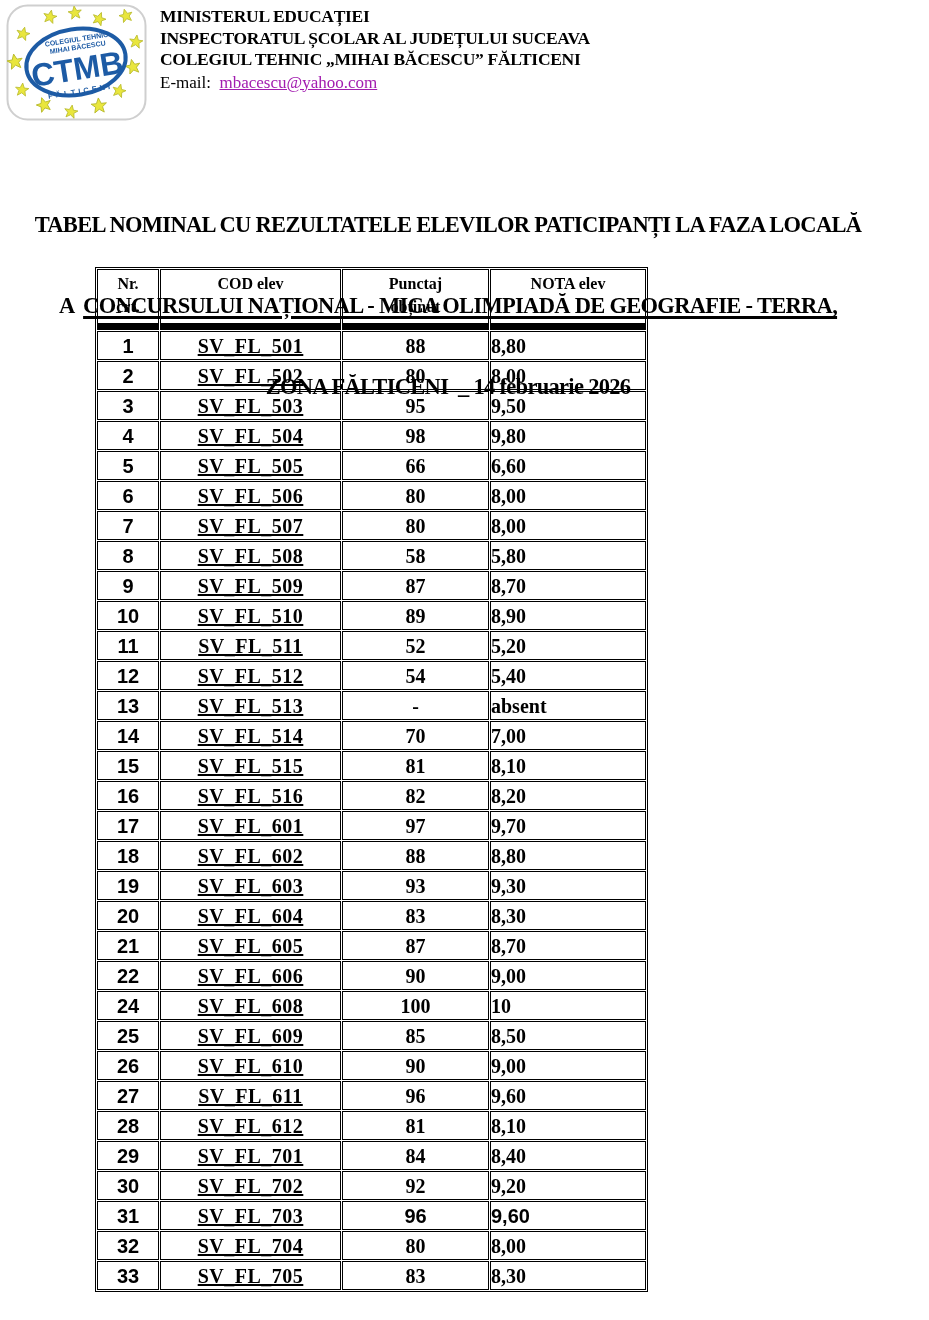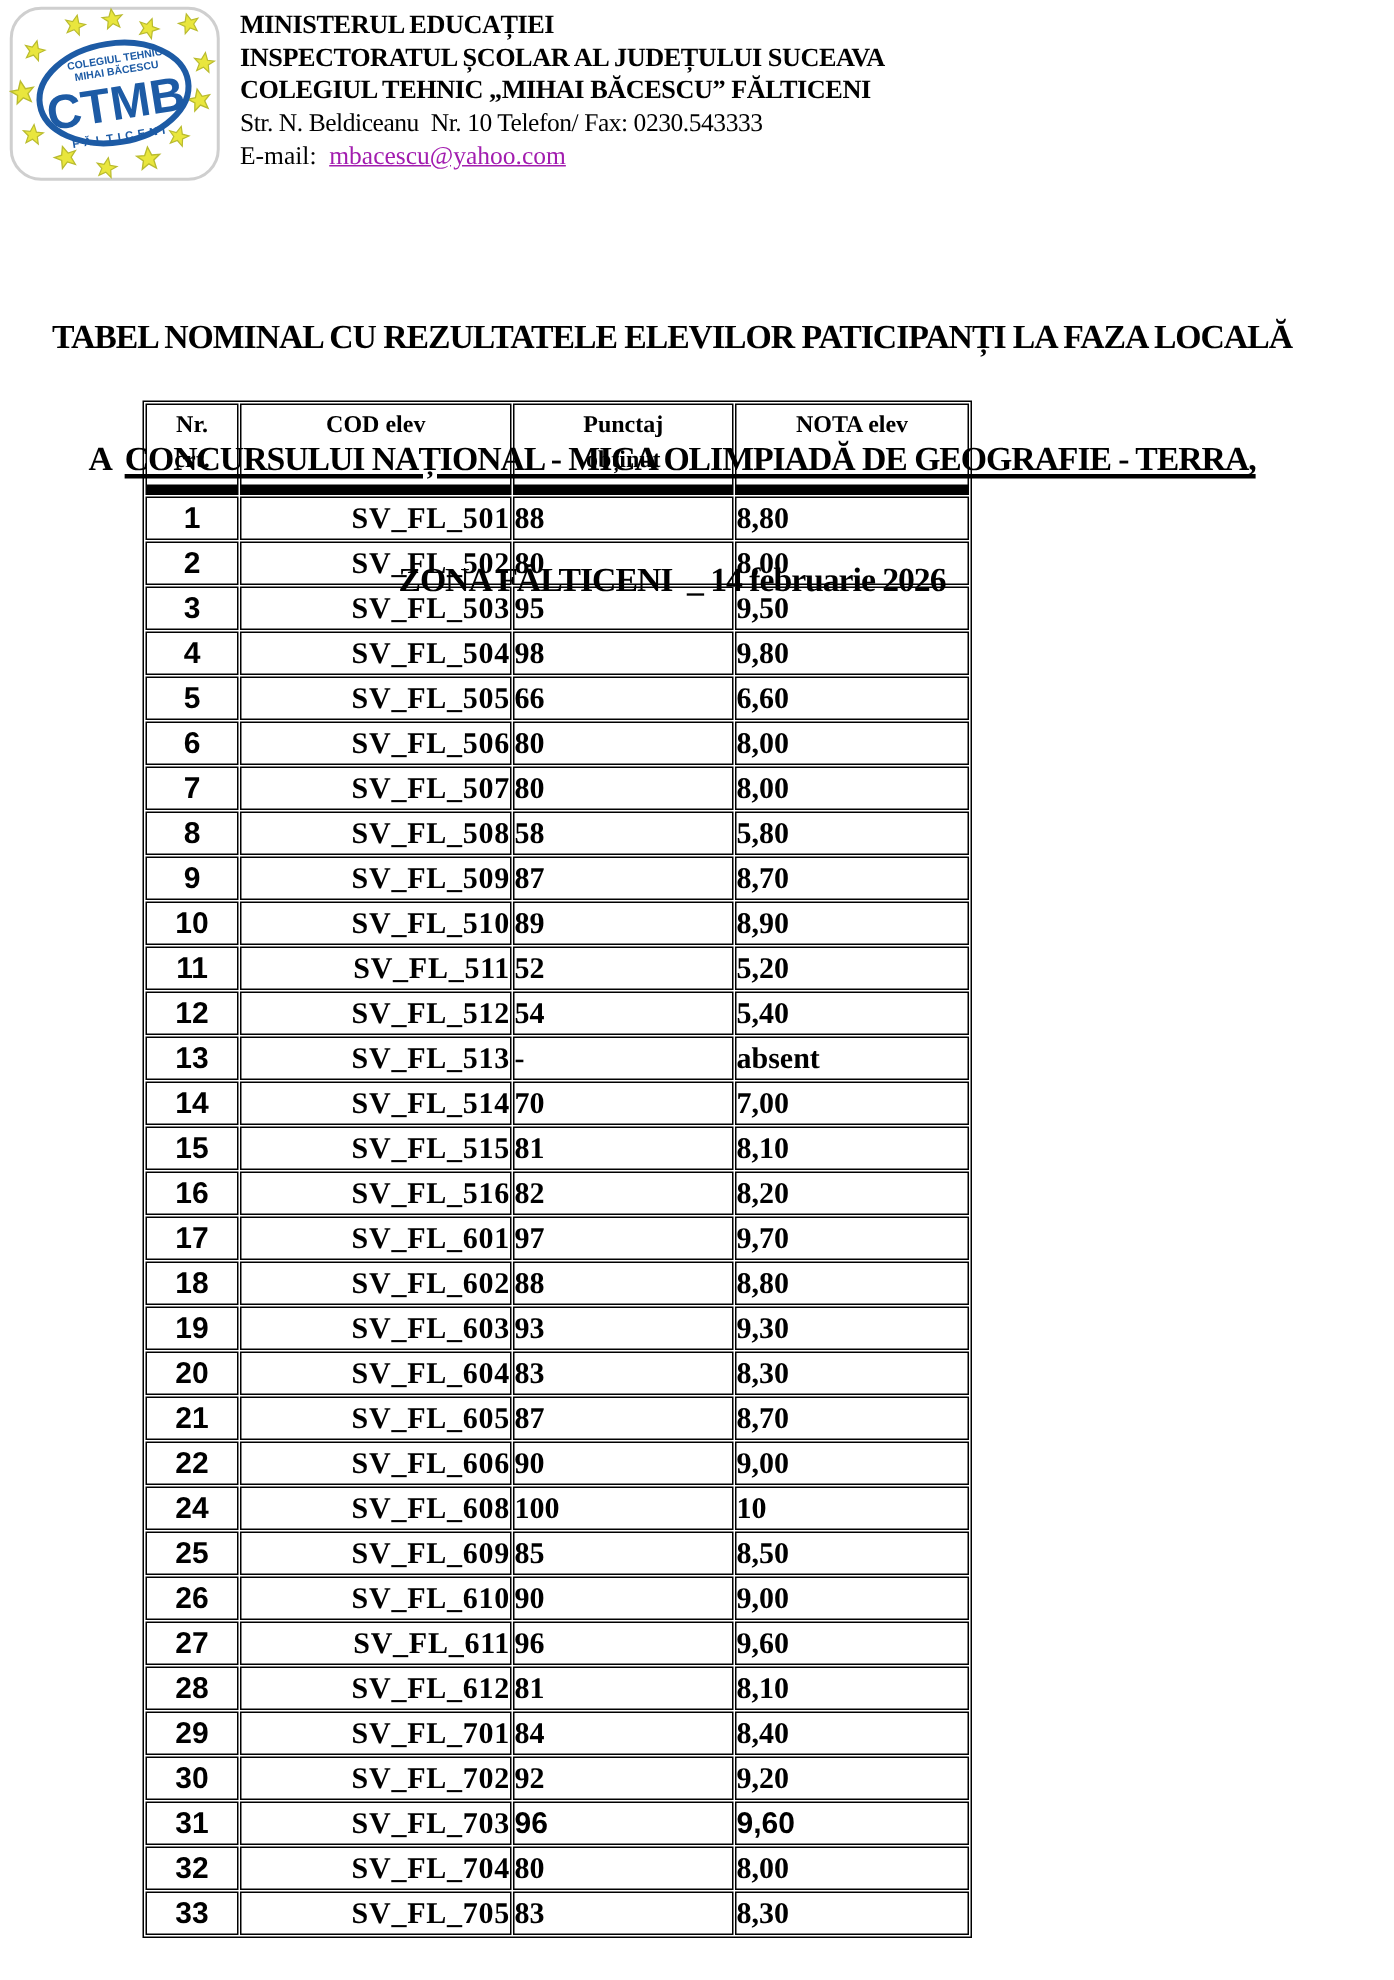--- a/index.html
+++ b/index.html
@@ -77,22 +77,22 @@
     line-height: 26px;
     font-weight: bold;
     overflow: hidden;
   }
   td.c-nr {
     font-family: "Liberation Sans", "DejaVu Sans", sans-serif;
     font-weight: normal;
     font-size: 19px;
     text-align: center;
   }
-  td.c-cod  { text-align: right; padding-left: 14px; letter-spacing: 0.5px; }
-  td.c-punctaj { text-align: left; }
+  td.c-cod  { text-align: center; padding-left: 14px; letter-spacing: 0.5px; text-decoration: underline; }
+  td.c-punctaj { text-align: center; }
   td.c-nota { text-align: left; padding-left: 9px; }
   td.sans { font-family: "Liberation Sans", "DejaVu Sans", sans-serif; font-size: 18.5px; }
 
   .col-nr { width: 62px; }
   .col-cod { width: 181px; }
   .col-punctaj { width: 147px; }
   .col-nota { width: 156px; }
 </style>
 </head>
 <body>
@@ -129,21 +129,20 @@
           <text x="70" y="76" text-anchor="middle" font-family="Liberation Sans, DejaVu Sans, sans-serif" font-size="32" font-weight="bold" fill="#1d5ba5">CTMB</text>
           <text x="70" y="90" text-anchor="middle" font-family="Liberation Sans, DejaVu Sans, sans-serif" font-size="7.5" font-weight="bold" letter-spacing="3" fill="#1d5ba5">FĂLTICENI</text>
         </g>
       </svg>
     </div>
 
     <div class="hdr-text">
       <div class="hdr-line">MINISTERUL EDUCAȚIEI</div>
       <div class="hdr-line">INSPECTORATUL ȘCOLAR AL JUDEȚULUI SUCEAVA</div>
       <div class="hdr-line">COLEGIUL TEHNIC „MIHAI BĂCESCU” FĂLTICENI</div>
-      <div class="hdr-line normal">Str. N. Beldiceanu  Nr. 10 Telefon/ Fax: 0230.543333</div>
       <div class="email-line"><span>E-mail:  </span><a class="email-link" href="#">mbacescu@yahoo.com</a></div>
     </div>
   </div>
 
   <div class="title-block">
     <div>TABEL NOMINAL CU REZULTATELE ELEVILOR PATICIPANȚI LA FAZA LOCALĂ</div>
     <div><span>A  </span><span class="title-underline">CONCURSULUI NAȚIONAL - MICA OLIMPIADĂ DE GEOGRAFIE - TERRA,</span></div>
     <div>ZONA FĂLTICENI  _ 14 februarie 2026</div>
   </div>
 

